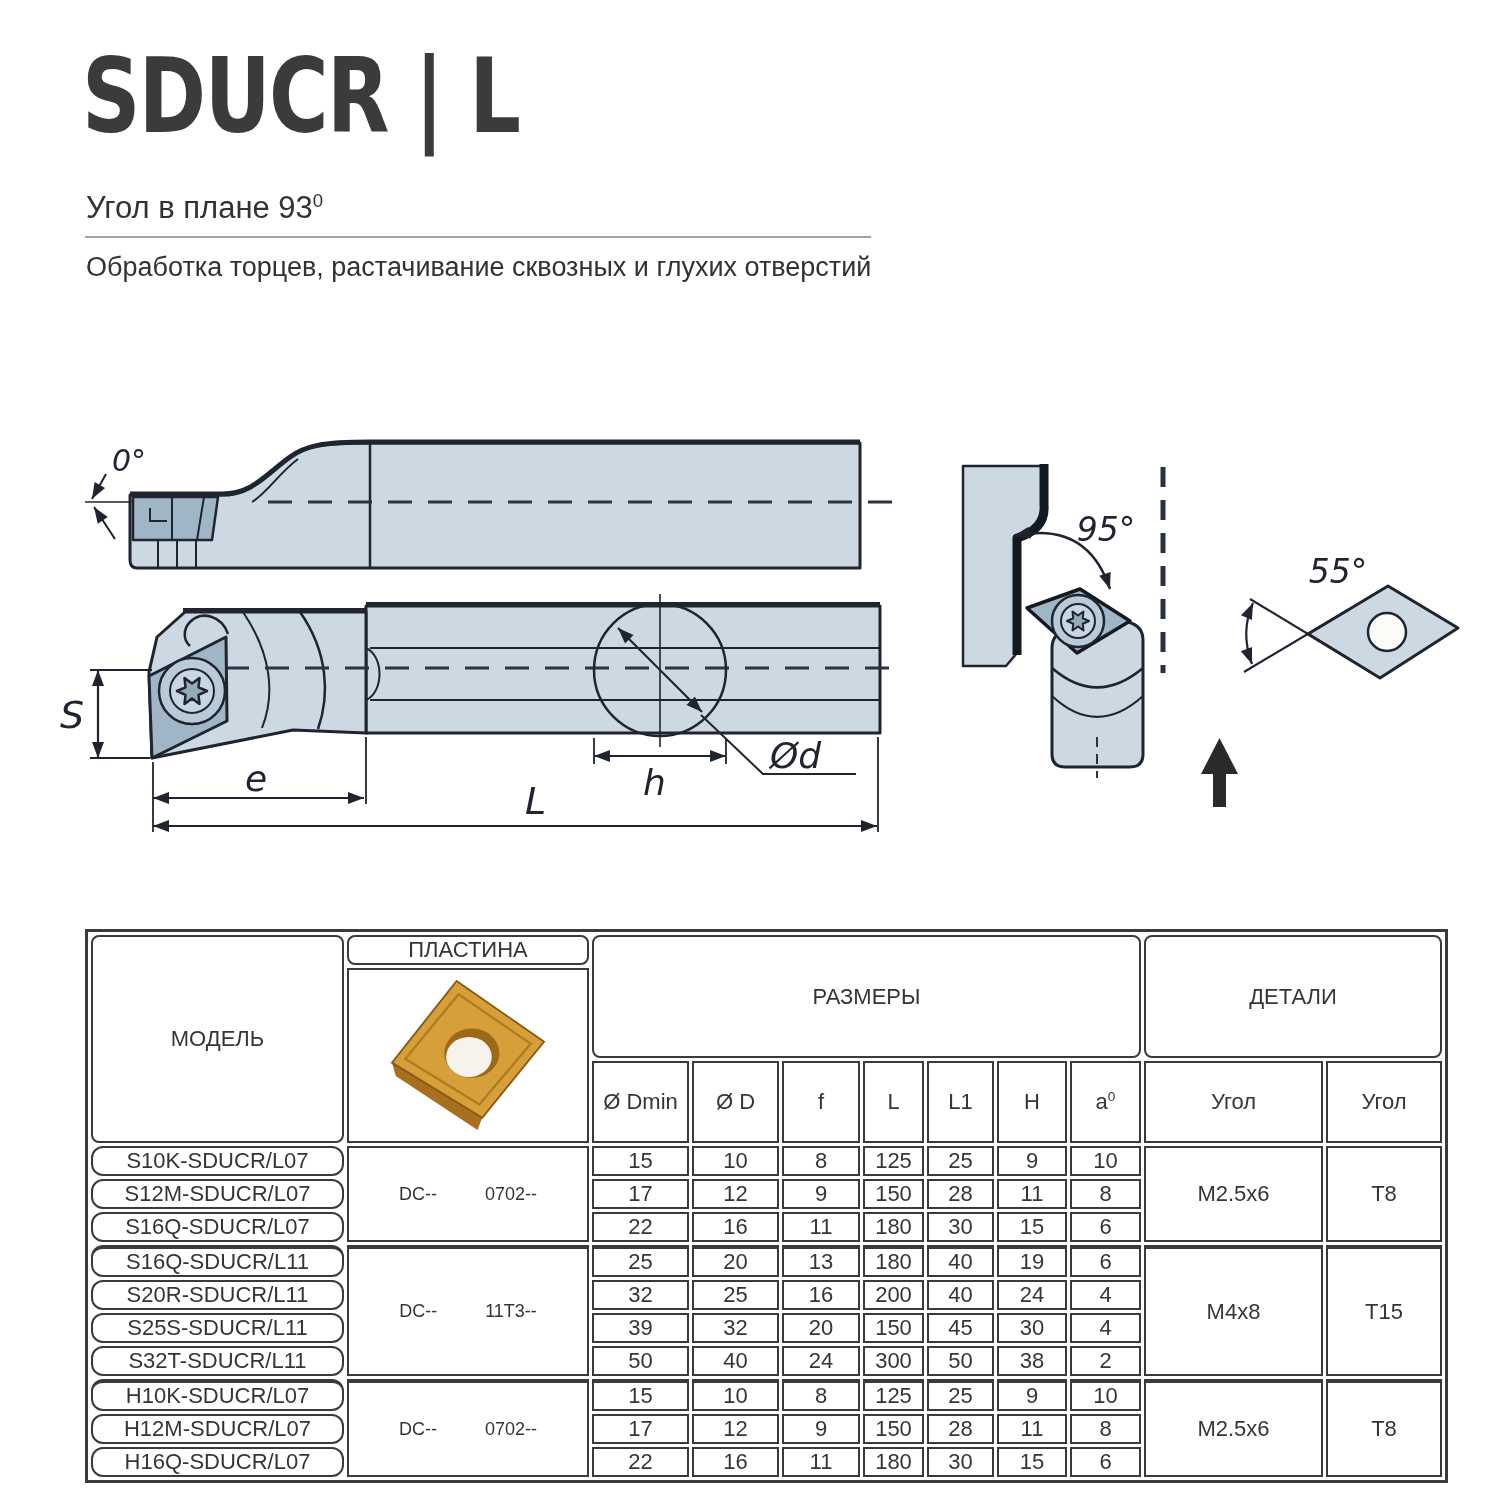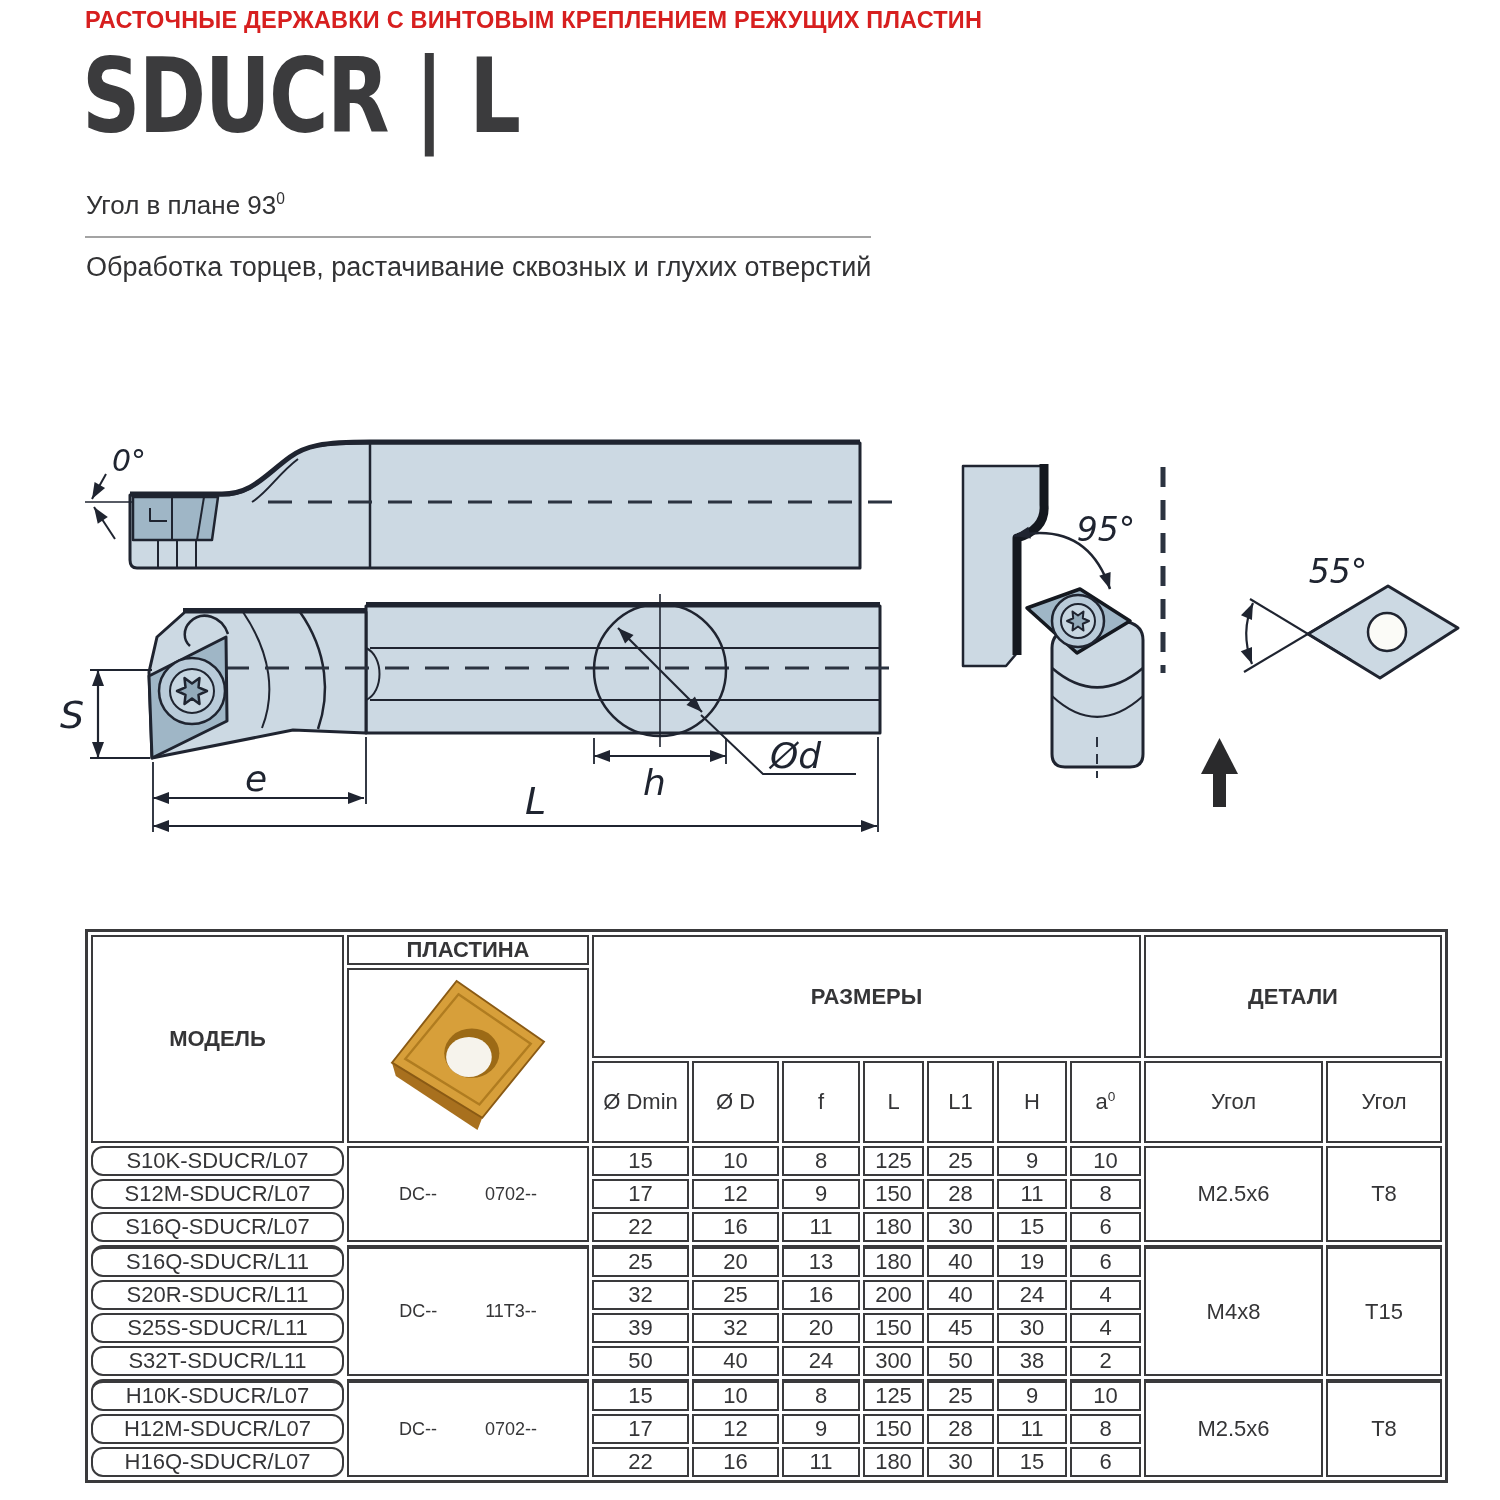--- a/index.html
+++ b/index.html
@@ -3,49 +3,48 @@
 <meta charset="utf-8">
 <style>
   html,body{margin:0;padding:0;background:#ffffff;}
   .page{position:relative;width:1500px;height:1500px;background:#fff;overflow:hidden;
         font-family:"Liberation Sans",sans-serif;color:#3a3a3c;}
   .kicker{position:absolute;left:85px;top:7px;font-size:23.5px;font-weight:bold;
           color:#d71f1f;letter-spacing:.2px;white-space:nowrap;}
   .title{position:absolute;left:82px;top:44px;font-family:"DejaVu Sans",sans-serif;
          font-size:104px;font-weight:bold;color:#3b3b3d;line-height:1.0;
          transform:scaleX(.78);transform-origin:0 50%;letter-spacing:-2px;white-space:nowrap;}
-  .sub1{position:absolute;left:86px;top:190px;font-size:26px;color:#323234;}
+  .sub1{position:absolute;left:86px;top:190px;font-size:31px;color:#323234;}
   .sub2{position:absolute;left:86px;top:252px;font-size:27px;color:#323234;}
   .sub1 sup,.sub2 sup{font-size:60%;}
   .divider{position:absolute;left:85px;top:236px;width:786px;height:2px;background:#a3a3a3;}
   .drawing-band{position:absolute;left:0;top:395px;width:1500px;height:470px;}
 
   
   table.spec{position:absolute;left:85px;top:929px;border-collapse:separate;border-spacing:3px;
              border:3px solid #3a3a3c;table-layout:fixed;background:#fff;}
   table.spec td{border:2px solid #3a3a3c;text-align:center;vertical-align:middle;
                 padding:0;overflow:hidden;font-size:22px;color:#353537;background:#fff;}
   tr.hr1{height:30px;} tr.hr2{height:90px;} tr.hr3{height:82px;} tr.dr{height:30px;}
-  td.th{font-weight:bold;font-size:22px;color:#2e2e30;}
+  td.th{font-weight:normal;font-size:22px;color:#2e2e30;border-radius:8px;}
   td.sub-h{font-size:21px;}
   td.model-c{font-size:23px;border-radius:12px;}
   td.num-c{font-size:22px;}
   td.span-c{font-size:22px;}
   tr.g-start td{border-top-width:4px;}
   .plate-flex{display:flex;justify-content:center;gap:48px;font-size:18px;}
   .photo-wrap{display:flex;justify-content:center;align-items:center;height:100%;}
   sup.small{font-size:62%;}
   svg text{font-family:"DejaVu Sans",sans-serif;}
 </style>
 </head>
 <body>
 
 <div class="page">
 
-  <div class="kicker">РАСТОЧНЫЕ ДЕРЖАВКИ С ВИНТОВЫМ КРЕПЛЕНИЕМ РЕЖУЩИХ ПЛАСТИН</div>
   <div class="title">SDUCR | L</div>
   <div class="sub1"><span>Угол в плане 93</span><sup>0</sup></div>
   <div class="divider"></div>
   <div class="sub2">Обработка торцев, растачивание сквозных и глухих отверстий</div>
 
   <svg class="drawing-band" viewBox="0 395 1500 470" xmlns="http://www.w3.org/2000/svg">
     <defs>
       <marker id="arr" viewBox="0 0 18 14" refX="17" refY="7" markerWidth="18" markerHeight="14" markerUnits="userSpaceOnUse" orient="auto-start-reverse">
         <path d="M1,1 L17,7 L1,13 Z" fill="#1f2430"></path>
       </marker>

